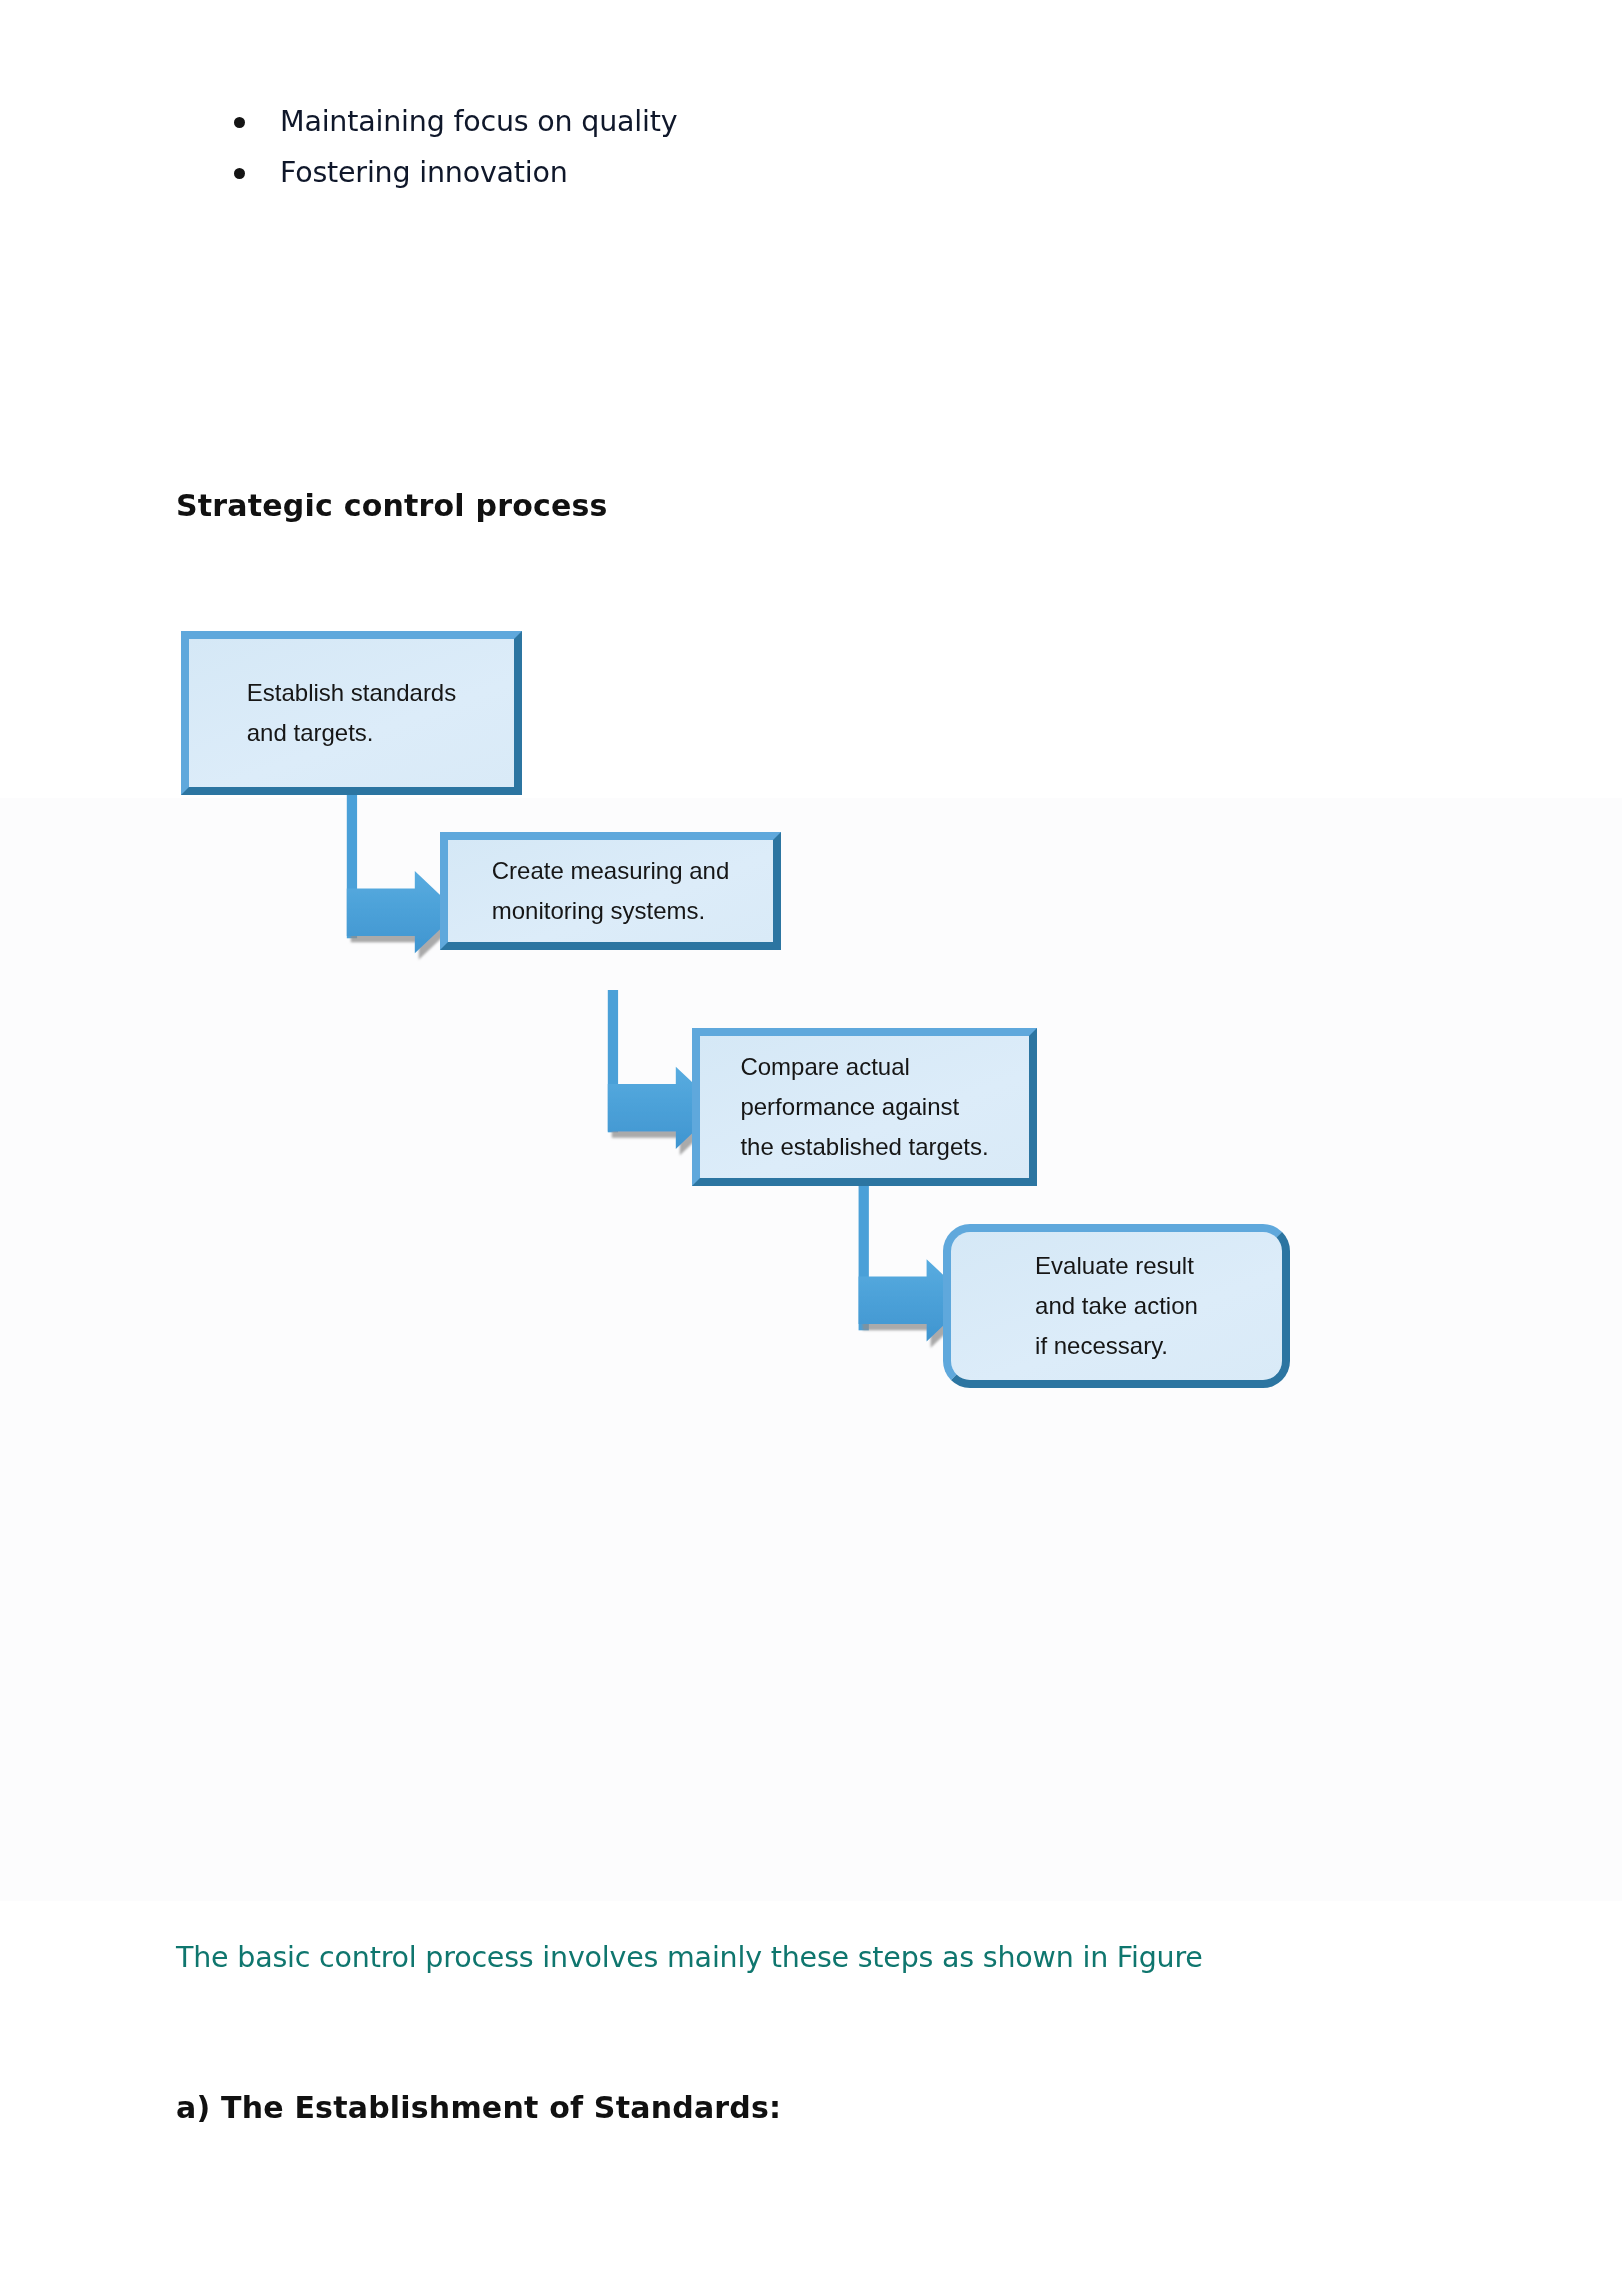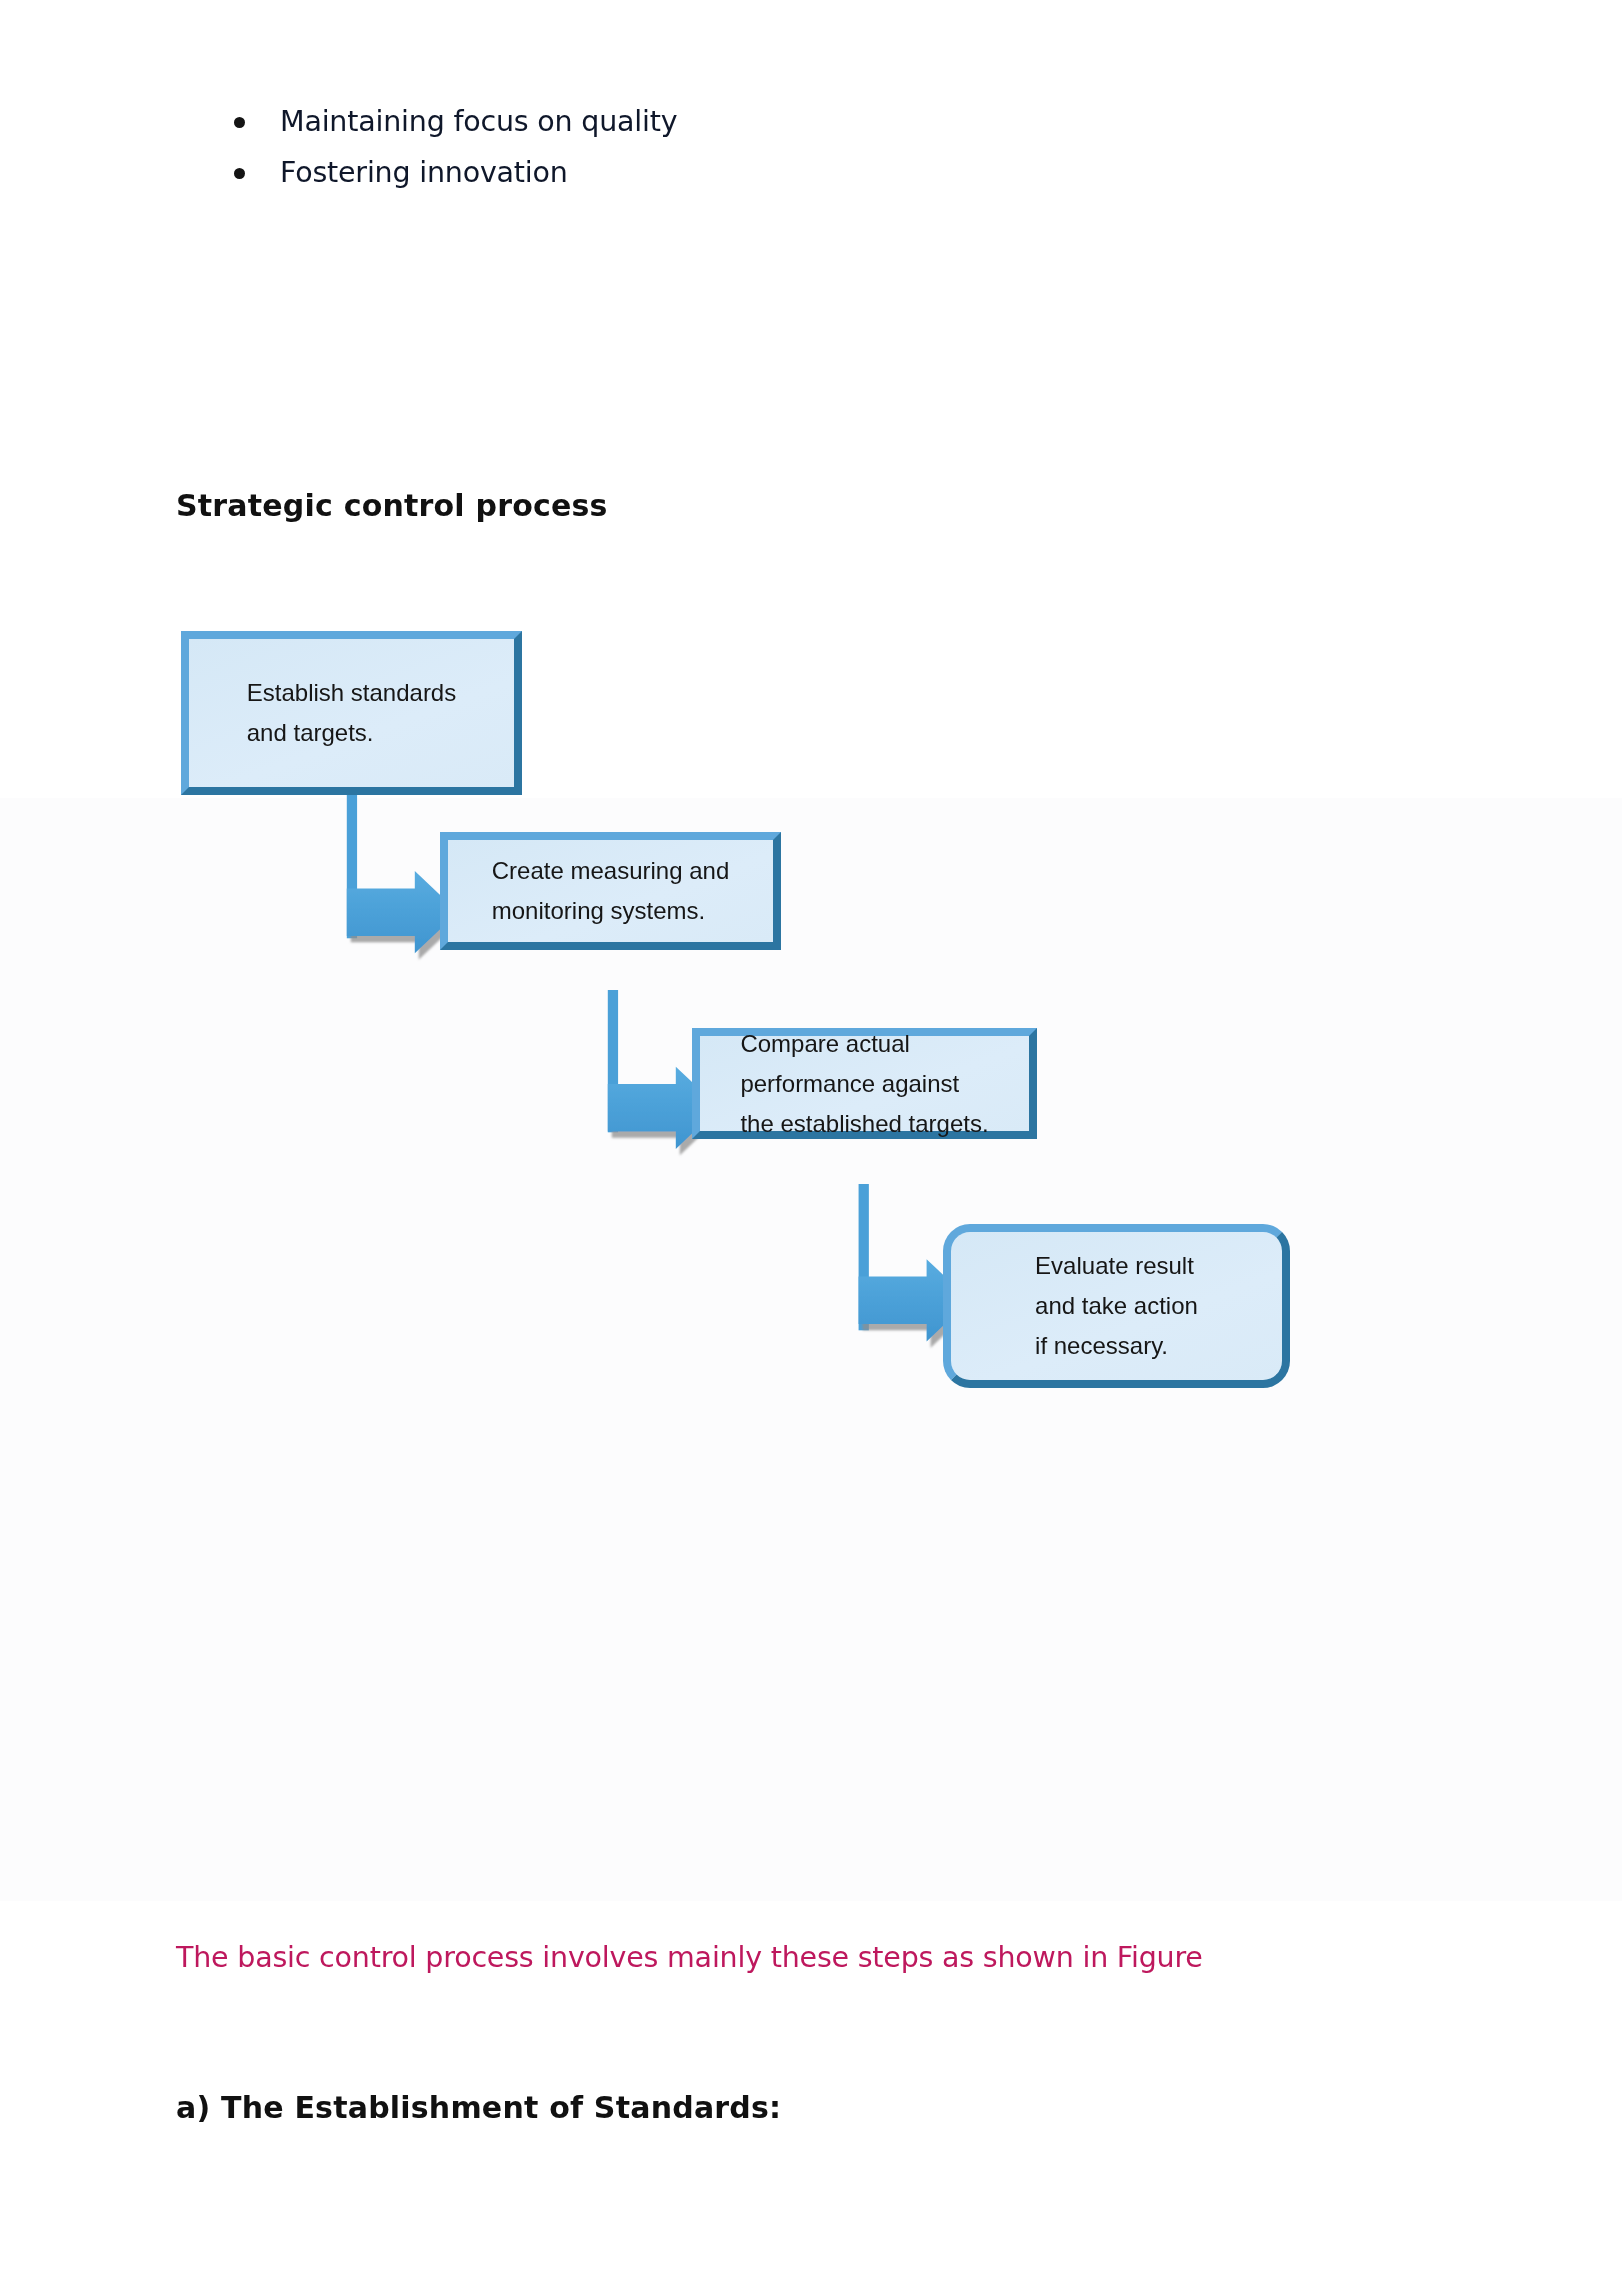--- a/index.html
+++ b/index.html
@@ -27,21 +27,21 @@
   .bi-0{top:106px;} .bi-1{top:157px;text-align:center;} .bi-2{top:208px;}
 
   
   .h-strategic{
     position:absolute;left:176px;top:488px;
     font-size:30px;font-weight:bold;line-height:35px;color:#111;
     letter-spacing:0.2px;white-space:nowrap;
   }
   .p-body{
     position:absolute;left:176px;top:1942px;
-    font-size:28.5px;line-height:32px;color:#be185d;
+    font-size:28.5px;line-height:32px;color:#0f766e;
     letter-spacing:-0.2px;white-space:nowrap;
   }
   .h-sub{
     position:absolute;left:176px;top:2090px;
     font-size:30px;font-weight:bold;line-height:35px;color:#111;
     letter-spacing:0.2px;white-space:nowrap;
   }
 
   
   .fig-bg{
@@ -55,21 +55,21 @@
     background:linear-gradient(160deg,#d5e8f6 0%,#dcecf9 60%,#d9eaf7 100%);
     display:flex;align-items:center;justify-content:center;
   }
   .pbox-label{
     font-family:"Liberation Sans","DejaVu Sans",sans-serif;
     font-size:24px;line-height:40px;color:#161616;
     white-space:pre-line;text-align:left;
   }
   .box-1{left:181px;top:631px;width:341px;height:164px;}
   .box-2{left:440px;top:832px;width:341px;height:118px;}
-  .box-3{left:692px;top:1028px;width:345px;height:111px;}
+  .box-3{left:692px;top:1028px;width:345px;height:158px;}
   .box-4{left:943px;top:1224px;width:347px;height:164px;border-radius:27px;}
 
   .conn{position:absolute;}
   .conn-1{left:341px;top:792px;}
   .conn-2{left:602px;top:990px;}
   .conn-3{left:852px;top:1184px;}
 </style>
 </head>
 <body>
 

